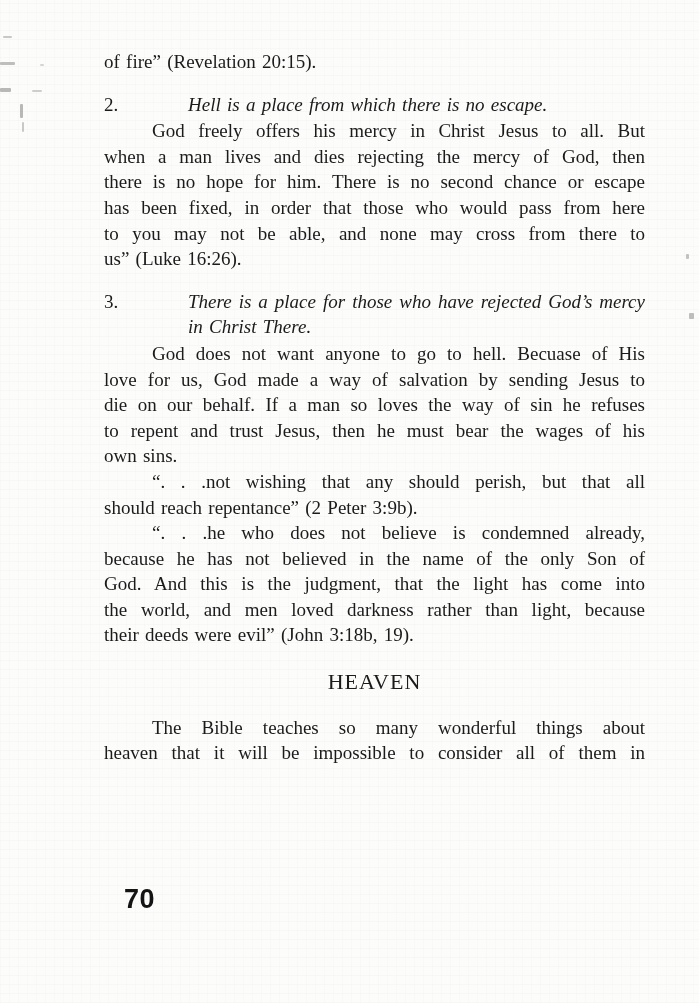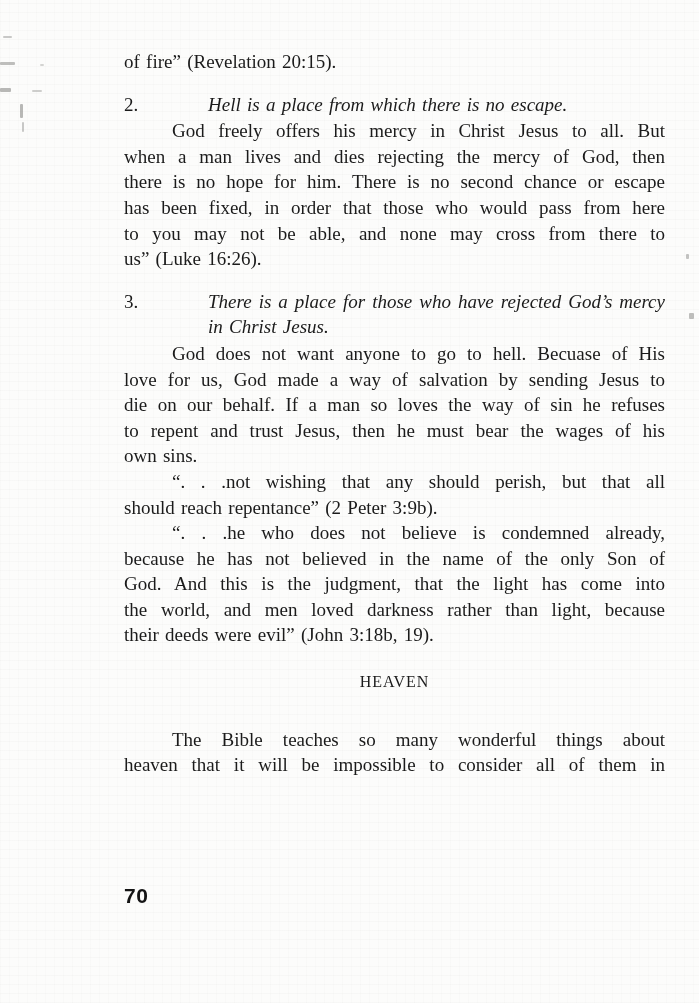--- a/index.html
+++ b/index.html
@@ -13,50 +13,50 @@
     width: 699px; height: 1003px;
     background-color: #fcfcfb;
     background-image:
       repeating-linear-gradient(0deg, rgba(120,120,115,0.035) 0 1px, transparent 1px 9px),
       repeating-linear-gradient(90deg, rgba(120,120,115,0.025) 0 1px, transparent 1px 9px);
     font-family: "Liberation Serif", "DejaVu Serif", serif;
     color: #1b1b1b;
   }
   .text-column {
     position: absolute;
-    left: 124px; top: 49px;
+    left: 104px; top: 49px;
     width: 541px;
     font-size: 19px;
     line-height: 25.6px;
     word-spacing: 1.5px;
   }
   .block { margin: 0; }
   .line { white-space: normal; }
   .line.justify { text-align: justify; text-align-last: justify; }
   .line.indent { padding-left: 48px; }
   .block.numbered {
     display: flex;
     margin-top: 17px;
     margin-bottom: 1px;
   }
   .block.numbered .num { width: 48px; flex: none; font-style: normal; }
   .block.numbered .numlines { flex: 1; font-style: italic; margin-left: 36px; }
   .heading-center {
     text-align: center;
     margin-top: 21px;
-    margin-bottom: 32px;
-    font-size: 16px;
+    margin-bottom: 20px;
+    font-size: 22px;
     letter-spacing: 1px;
   }
   .page-number {
     position: absolute;
     left: 124px; top: 884px;
     font-family: "Liberation Sans", "DejaVu Sans", sans-serif;
     font-weight: bold;
-    font-size: 21px;
+    font-size: 27px;
     letter-spacing: 0.5px;
     color: #141414;
   }
   
   .artifact { position: absolute; background: #8a8a88; border-radius: 1px; }
   .a1 { left: 3px;  top: 36px;  width: 9px;  height: 2px; opacity: .45; }
   .a2 { left: 0px;  top: 62px;  width: 15px; height: 3px; opacity: .55; }
   .a3 { left: 40px; top: 64px;  width: 4px;  height: 2px; opacity: .35; }
   .a4 { left: 0px;  top: 88px;  width: 11px; height: 4px; opacity: .6; }
   .a5 { left: 32px; top: 90px;  width: 10px; height: 2px; opacity: .4; }
@@ -86,21 +86,21 @@
       </div>
       <div class="block para">
         <div class="line justify">has been fixed, in order that those who would pass from here</div>
         <div class="line justify">to you may not be able, and none may cross from there to</div>
         <div class="line">us” (Luke 16:26).</div>
       </div>
       <div class="block numbered">
         <span class="num">3.</span>
         <div class="numlines">
           <div class="line justify">There is a place for those who have rejected God’s mercy</div>
-          <div class="line">in Christ Jesus.</div>
+          <div class="line">in Christ There.</div>
         </div>
       </div>
       <div class="block para">
         <div class="line justify indent">God does not want anyone to go to hell. Becuase of His</div>
         <div class="line justify">love for us, God made a way of salvation by sending Jesus to</div>
         <div class="line justify">die on our behalf. If a man so loves the way of sin he refuses</div>
         <div class="line justify">to repent and trust Jesus, then he must bear the wages of his</div>
         <div class="line">own sins.</div>
       </div>
       <div class="block para">

